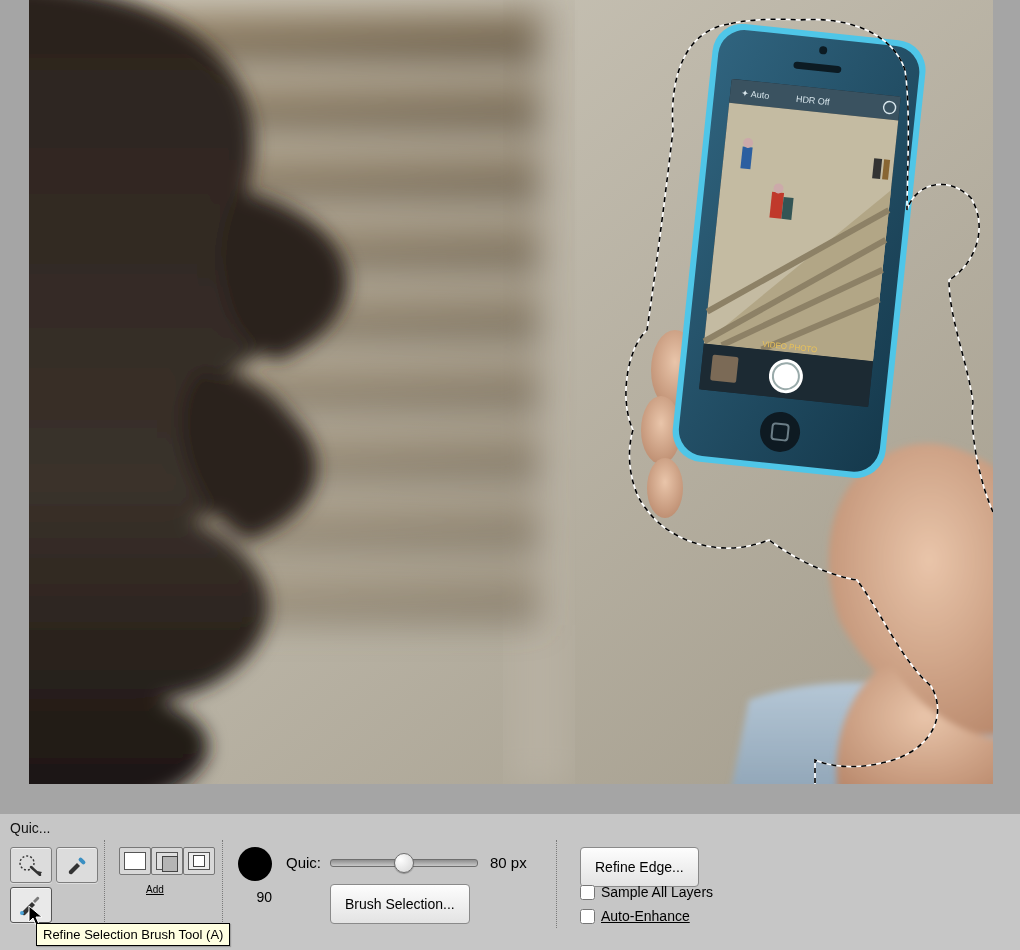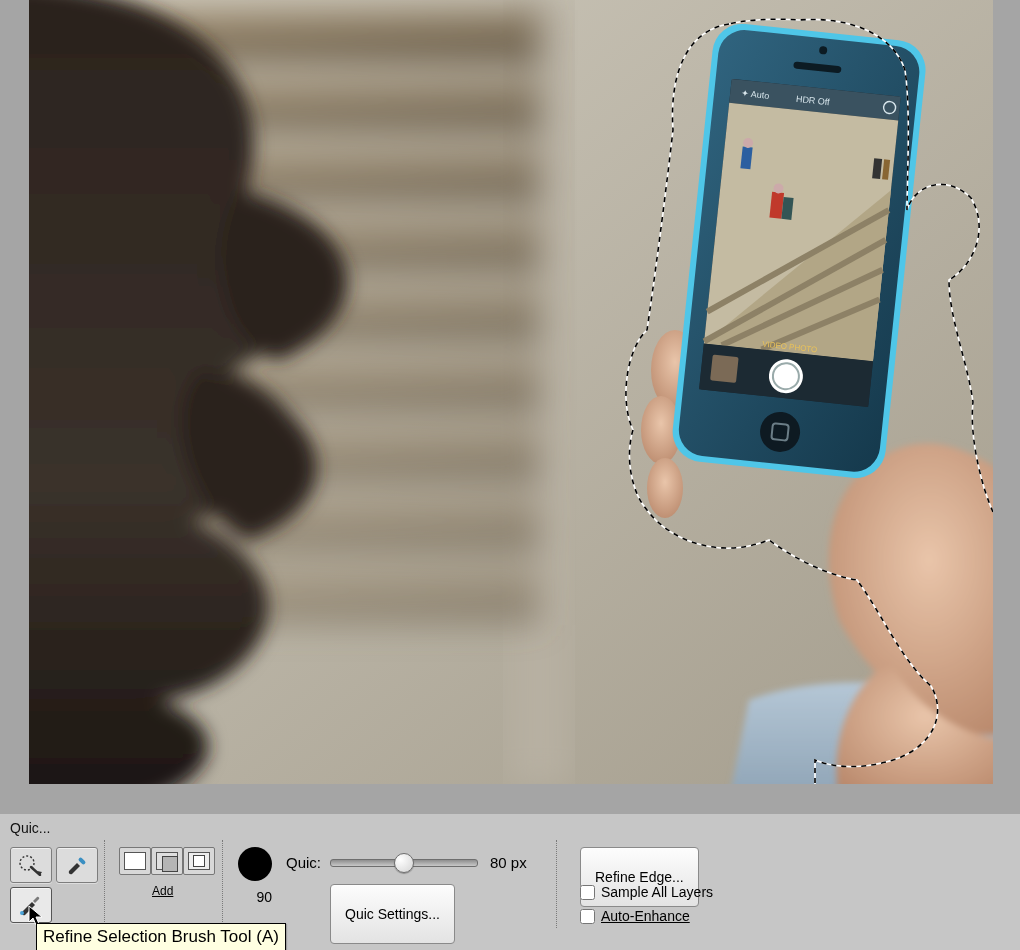--- a/index.html
+++ b/index.html
@@ -22,40 +22,40 @@
   .tool-btn svg{width:26px;height:22px;}
   .tool-btn-2{position:absolute;left:56px;top:33px;}
   
   .mode-group{position:absolute;left:119px;top:33px;display:flex;gap:0;}
   .sw{width:30px;height:26px;border:1px solid #777;border-radius:2px;background:#d8d8d8;position:relative;cursor:pointer;}
   .sw .inner{position:absolute;inset:4px;border:1px solid #555;background:#fff;}
   .sw:nth-child(2) .inner{background:#e0e0e0;}
   .sw:nth-child(2) .over{position:absolute;left:10px;top:8px;width:14px;height:14px;border:1px solid #444;background:#b5b5b5;}
   .sw:nth-child(3) .inner{background:#ededed;}
   .sw .inter{position:absolute;left:9px;top:7px;width:10px;height:10px;border:1px solid #444;background:#fff;}
-  .mode-name{position:absolute;left:152px;top:70px;font-size:12px;text-decoration:underline;}
+  .mode-name{position:absolute;left:146px;top:70px;font-size:10px;text-decoration:underline;}
   
   .brush-preview{position:absolute;left:238px;top:33px;width:34px;height:34px;border-radius:50%;background:#000;}
   .brush-value{position:absolute;left:238px;top:75px;width:34px;text-align:right;font-size:14px;}
   .size-label{position:absolute;left:286px;top:40px;font-size:15px;}
   
   .slider{position:absolute;left:330px;top:34px;width:148px;height:24px;}
   .slider .track-shadow{position:absolute;left:0;right:0;top:11px;height:6px;border-radius:3px;background:linear-gradient(#8e8e8e,#c8c8c8);border:1px solid #6e6e6e;}
   .slider .thumb{position:absolute;top:5px;left:64px;width:18px;height:18px;border-radius:50%;background:radial-gradient(circle at 30% 30%,#fff,#d3d3d3);border:1px solid #6f6f6f;box-shadow:0 1px 1px rgba(0,0,0,.3);cursor:pointer;}
   .size-val{position:absolute;left:490px;top:40px;font-size:15px;}
   
-  .push-btn{position:absolute;height:26px;padding:16px 14px;background:linear-gradient(#fdfdfd,#e3e3e3);border:1px solid #8a8a8a;border-radius:4px;font-size:14px;display:flex;align-items:center;cursor:pointer;box-shadow:0 1px 0 rgba(255,255,255,.6) inset;}
+  .push-btn{position:absolute;height:26px;padding:6px 14px;background:linear-gradient(#fdfdfd,#e3e3e3);border:1px solid #8a8a8a;border-radius:4px;font-size:14px;display:flex;align-items:center;cursor:pointer;box-shadow:0 1px 0 rgba(255,255,255,.6) inset;}
   .btn-brush{left:330px;top:70px;}
   .btn-refine{left:580px;top:33px;}
   
   .check{position:absolute;display:flex;align-items:center;gap:6px;font-size:14px;}
   .check input{width:15px;height:15px;margin:0;}
   .chk1{left:580px;top:70px;} .chk2{left:580px;top:94px;text-decoration:underline;}
   
-  .tooltip{position:absolute;left:36px;top:923px;background:#ffffe1;border:1px solid #000;padding:3px 6px;font-size:17px;white-space:nowrap;box-shadow:1px 1px 1px rgba(0,0,0,.2);text-align:right;}
+  .tooltip{position:absolute;left:36px;top:923px;background:#ffffe1;border:1px solid #000;padding:3px 6px;font-size:13px;white-space:nowrap;box-shadow:1px 1px 1px rgba(0,0,0,.2);text-align:right;}
   .cursor{position:absolute;left:28px;top:905px;pointer-events:none;}
 </style>
 </head>
 <body>
 <div class="app">
 
   <div class="canvas-wrap">
     <div class="canvas">
       <svg viewBox="0 0 964 784">
         <defs>
@@ -266,21 +266,21 @@
     <div class="brush-value">90</div>
     <div class="size-label">Quic:</div>
 
     <div class="slider">
       <div class="track-shadow"></div>
       <div class="thumb"></div>
     </div>
     <div class="size-val">80 px</div>
 
     <div class="push-btn btn-brush">
-      <span>Quic Settings...</span>
+      <span>Brush Selection...</span>
     </div>
 
     <div class="push-btn btn-refine">
       <span>Refine Edge...</span>
     </div>
 
     <label class="check chk1">
       <input type="checkbox" style="">
       <span>Sample All Layers</span>
     </label>

